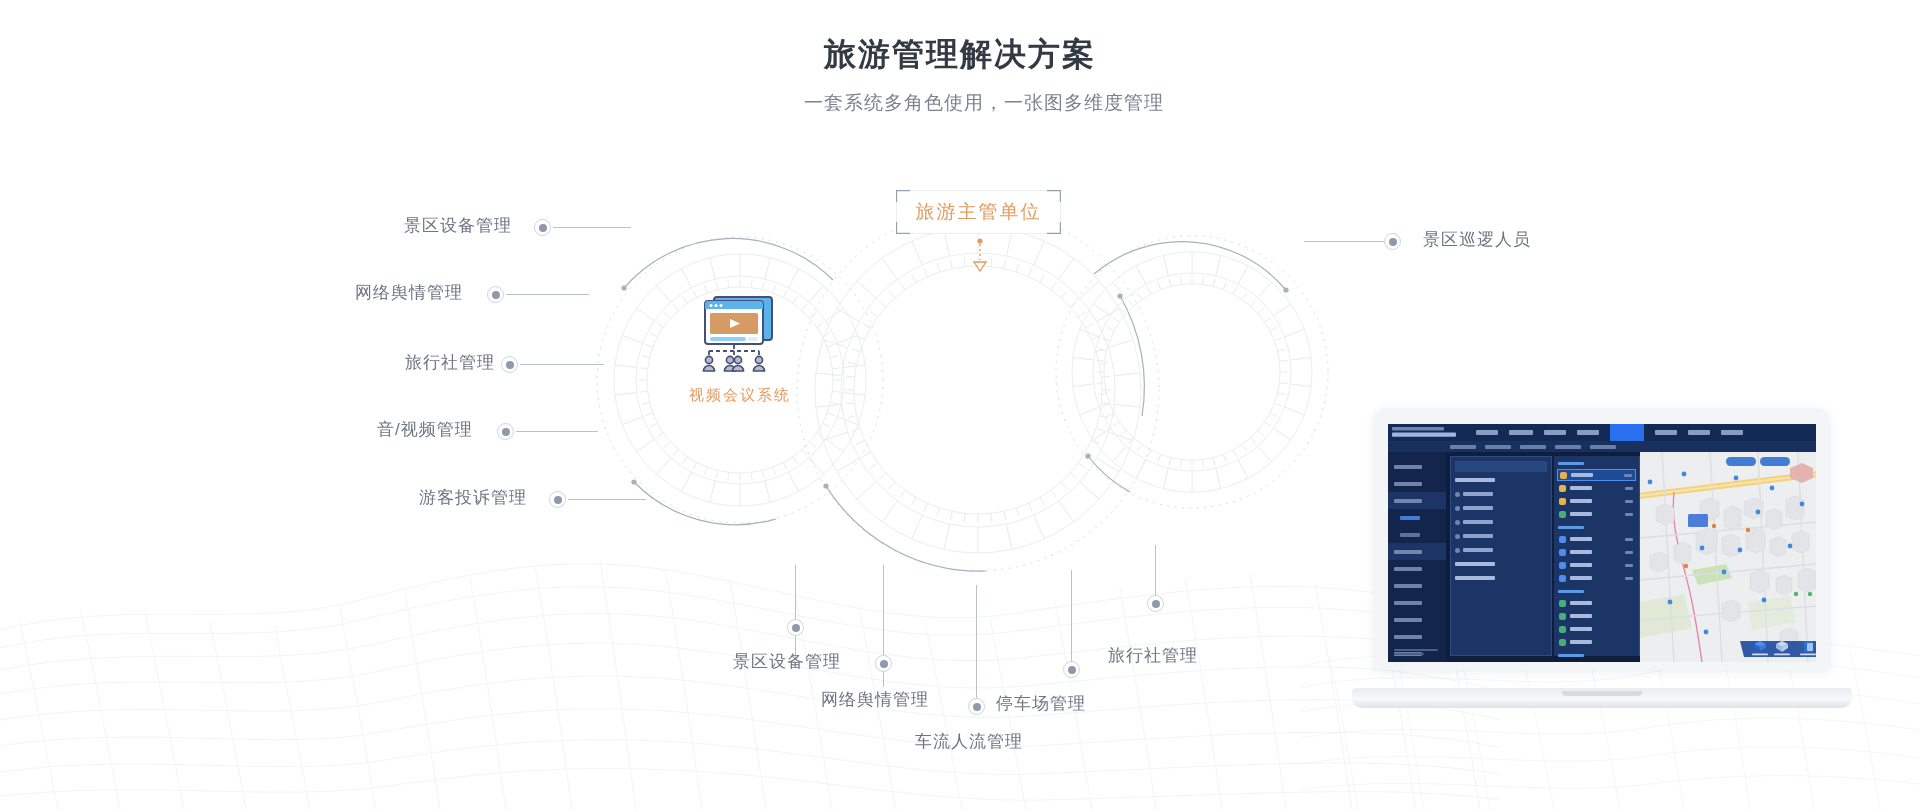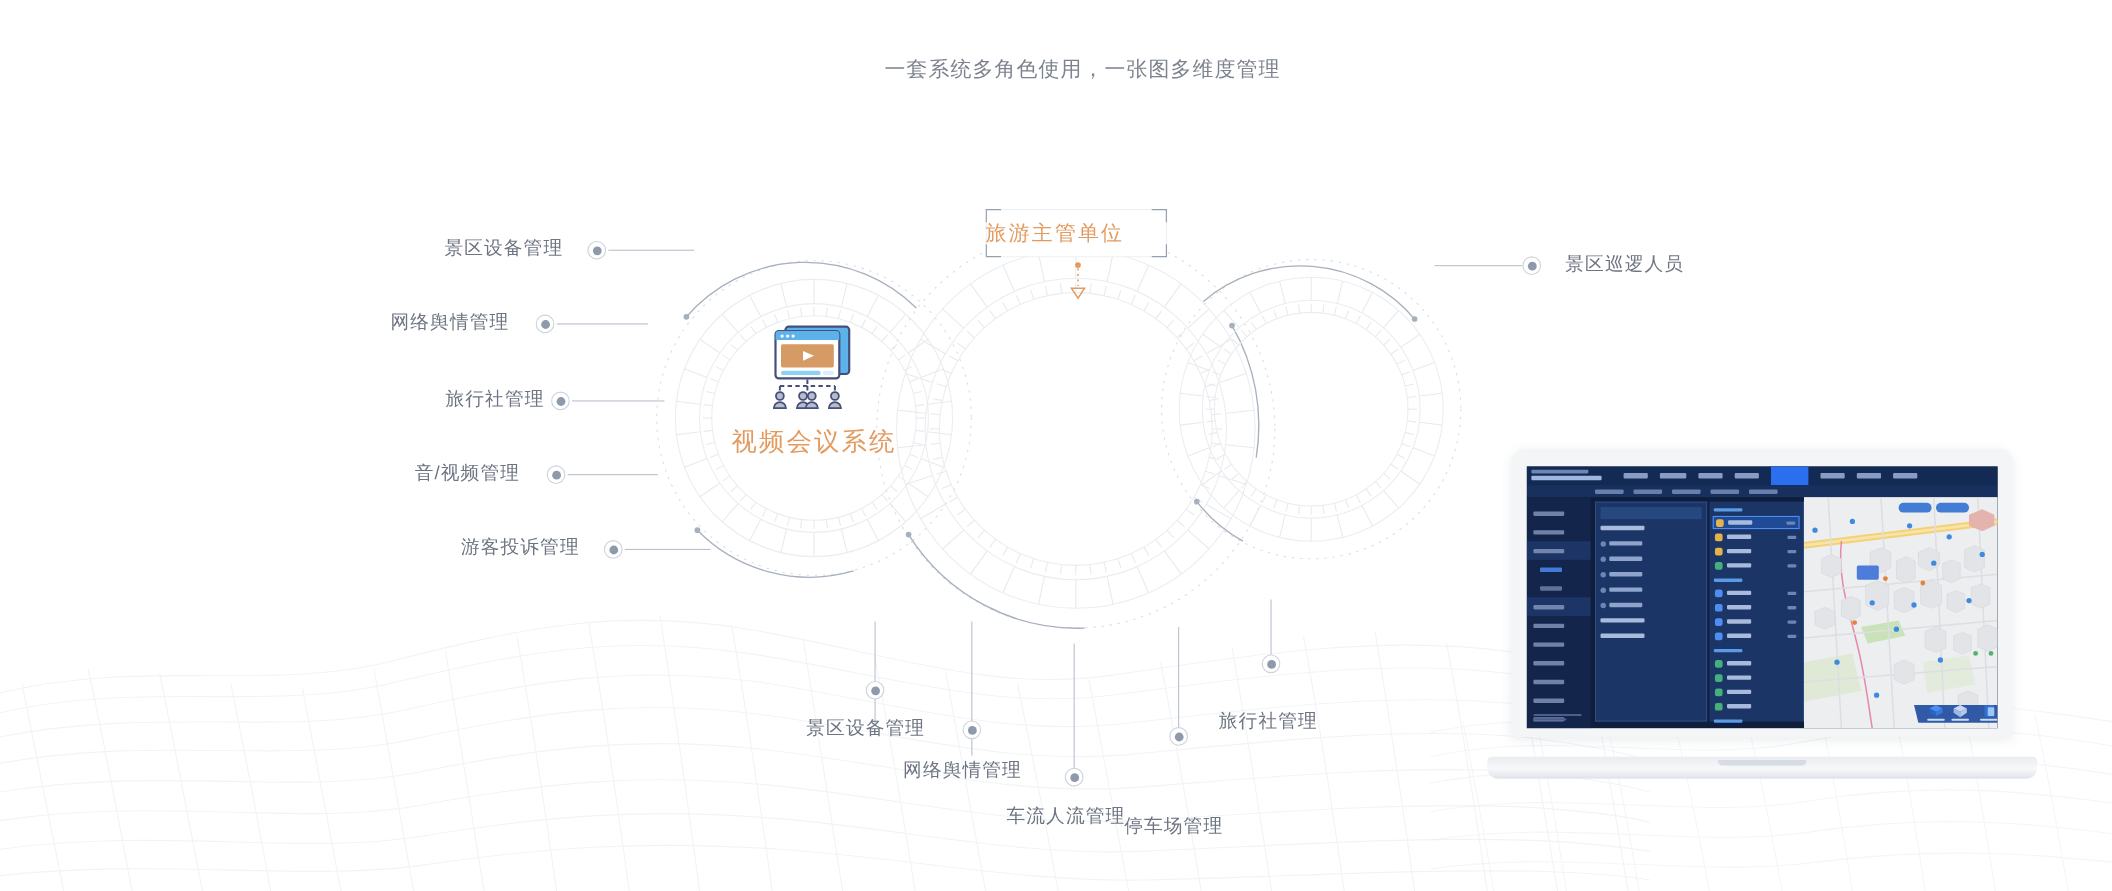--- a/index.html
+++ b/index.html
@@ -23,27 +23,27 @@
   .title{ font-size:32px; font-weight:bold; color:#333a44; letter-spacing:2px; line-height:1.25; }
   .subtitle{ margin-top:16px; font-size:19px; color:#7c838e; letter-spacing:1px;margin-left:48px; }
 
   
   .diagram{ position:absolute; left:0; top:0; width:1920px; height:810px; }
 
   .ring-svg{ position:absolute; overflow:visible; }
 
   
   .node{ position:absolute; text-align:center; }
-  .node .caption{ font-size:23px; color:#e39a5f; letter-spacing:2px; white-space:nowrap; }
+  .node .caption{ font-size:15px; color:#e39a5f; letter-spacing:2px; white-space:nowrap; }
   .node.big .caption{ font-size:21px; }
   .node .icon{ display:block; margin:0 auto 12px; }
 
   
   .badge{ position:absolute; width:165px; height:44px; display:flex; align-items:center;
-          }
+          justify-content:center; }
   .badge .bframe{ position:absolute; inset:0; }
   .badge .btext{ position:relative; font-size:19px; color:#e39a5f; letter-spacing:2px; }
 
   
   .lbl{ position:absolute; font-size:17px; color:#6d7482; white-space:nowrap;
         letter-spacing:1px; }
 
   
   .dot{ position:absolute; width:17px; height:17px; border-radius:50%;
         border:1.5px solid #cdd3dc; background:#fff;
@@ -173,20 +173,21 @@
       <path d="M225 98 C 234 138, 244 186, 254 240"></path>
       <path d="M290 92 C 300 134, 310 184, 320 240"></path>
       <path d="M355 78 C 364 122, 374 178, 384 240"></path>
       <path d="M420 66 C 430 114, 440 172, 450 240"></path>
       <path d="M485 70 C 494 118, 504 176, 514 240"></path>
       <path d="M550 80 C 560 126, 570 180, 580 240"></path>
     </g>
   </svg>
 
   <div class="header">
+    <div class="title">旅游管理解决方案</div>
     <div class="subtitle">一套系统多角色使用，一张图多维度管理</div>
   </div>
 
   <div class="diagram">
 
     <svg class="ring-svg" style="left:590px; top:230px; width:300px; height:300px;" viewBox="0 0 300 300">
       <circle cx="150" cy="150" r="143" fill="none" stroke="#d9dde4" stroke-width="1" stroke-dasharray="1.4 6" stroke-linecap="round"></circle>
       <circle cx="150" cy="150" r="126" fill="none" stroke="#ebedf0" stroke-width="1"></circle>
       <circle cx="150" cy="150" r="104" fill="none" stroke="#ebedf0" stroke-width="1"></circle>
       <circle cx="150" cy="150" r="93" fill="none" stroke="#ebedf0" stroke-width="1"></circle>
@@ -553,21 +554,21 @@
     <div class="line v" style="left:883px; top:565px; height:122px;"></div>
     <div class="dot" style="left:875px; top:655px;"></div>
     <div class="lbl" style="left:821px; top:688px;">网络舆情管理</div>
 
     <div class="line v" style="left:976px; top:585px; height:130px;"></div>
     <div class="dot" style="left:968px; top:698px;"></div>
     <div class="lbl" style="left:915px; top:730px;">车流人流管理</div>
 
     <div class="line v" style="left:1071px; top:570px; height:100px;"></div>
     <div class="dot" style="left:1063px; top:661px;"></div>
-    <div class="lbl" style="left:1022px; top:692px;margin-top:47px;">停车场管理</div>
+    <div class="lbl" style="left:996px; top:692px;">停车场管理</div>
 
   </div>
 
   <div class="laptop">
     <div class="lp-lid">
       <div class="lp-screen">
 
         <div class="mk-topbar">
           <svg class="mk-logo" viewBox="0 0 78 13">
             <rect x="0" y="1" width="52" height="3.4" rx="1" fill="#6f86b4"></rect>

